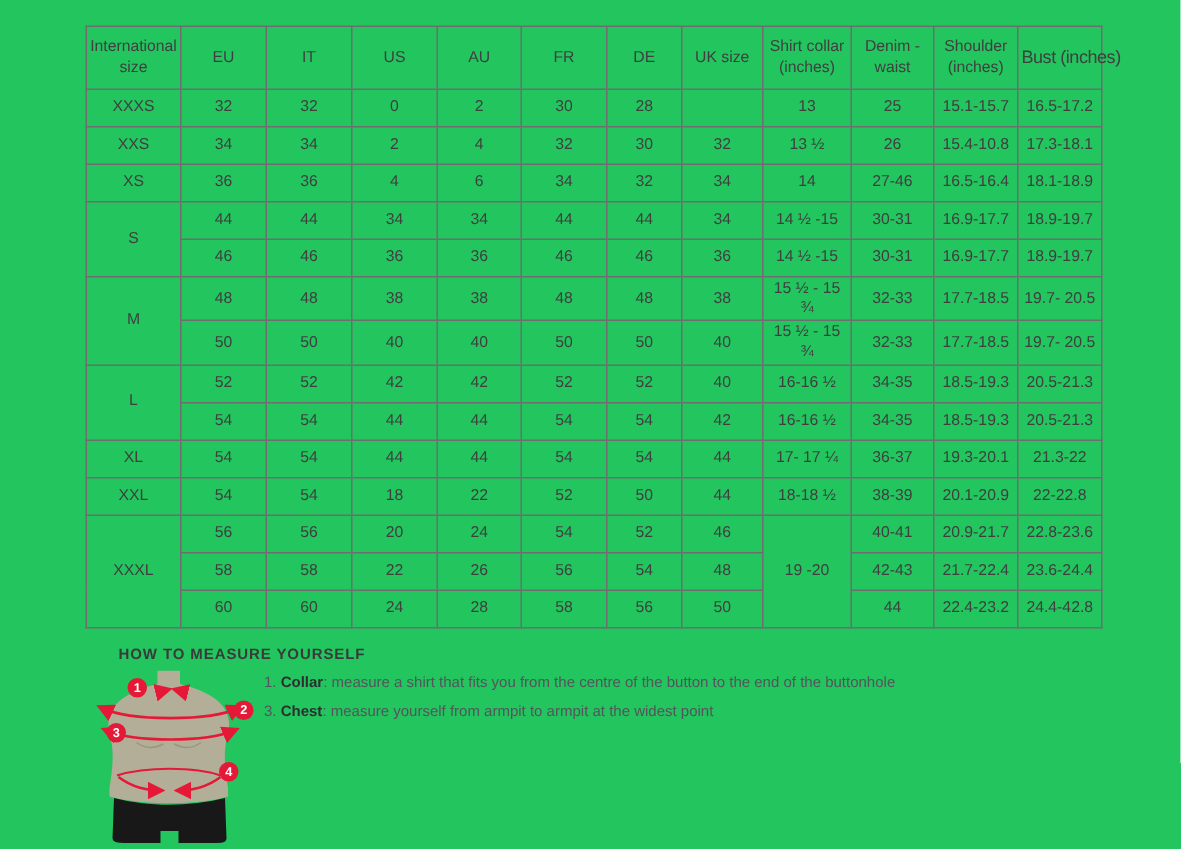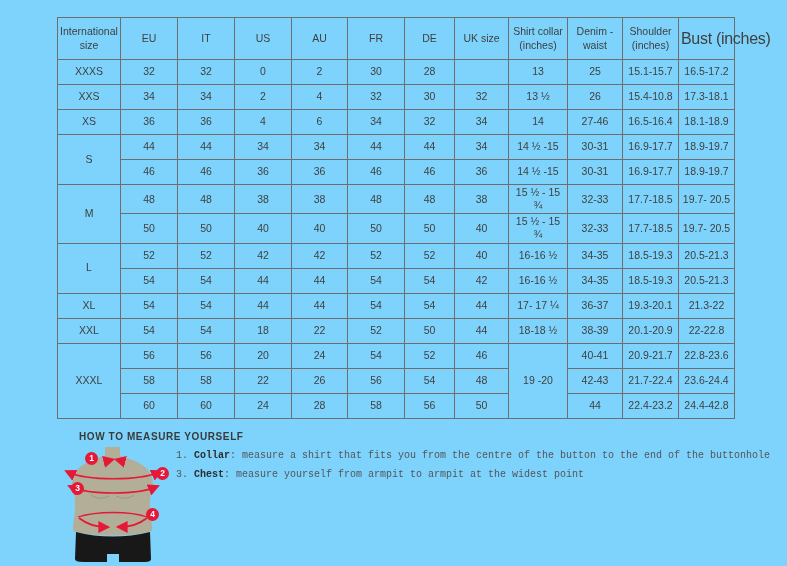--- a/index.html
+++ b/index.html
@@ -2,21 +2,21 @@
 <html><head>
 <meta charset="utf-8">
 <style>
   * { margin: 0; padding: 0; box-sizing: border-box; }
   html, body { background: #ffffff; }
   body { font-family: "Liberation Sans", sans-serif; }
   .page {
     position: relative;
     width: 787px;
     height: 566px;
-    background: #7dd3fc;
+    background: #22c55e;
     overflow: hidden;
   }
 
   
   table.size-table {
     position: absolute;
     left: 57px;
     top: 17px;
     width: 677px;
     border-collapse: collapse;
@@ -28,21 +28,21 @@
   table.size-table td {
     border: 1px solid #6e6e6e;
     text-align: center;
     vertical-align: middle;
     padding: 1px 2px;
     font-weight: normal;
     line-height: 1.25;
   }
   table.size-table thead tr { height: 42px; }
   table.size-table tbody tr { height: 25px; }
-  th.col-11 { white-space: nowrap; font-size: 16px; letter-spacing: -0.3px; }
+  th.col-11 { white-space: nowrap; font-size: 12px; letter-spacing: -0.3px; }
 
   
   .measure-heading {
     position: absolute;
     left: 57px;
     top: 431px;
     font-size: 10px;
     font-weight: bold;
     letter-spacing: 0.6px;
     color: #3a3a3a;
@@ -68,21 +68,20 @@
     line-height: 13px;
     text-align: center;
   }
   ol.measure-list {
     position: absolute;
     left: 176px;
     top: 447px;
     list-style: none;
     font-size: 10px;
     color: #54555a;
-    font-family: Liberation Mono, monospace;
   }
   ol.measure-list li { line-height: 18.6px; }
   ol.measure-list b { color: #2e2e30; }
 </style>
 </head>
 <body>
 
 <div class="page">
 
   <table class="size-table">

